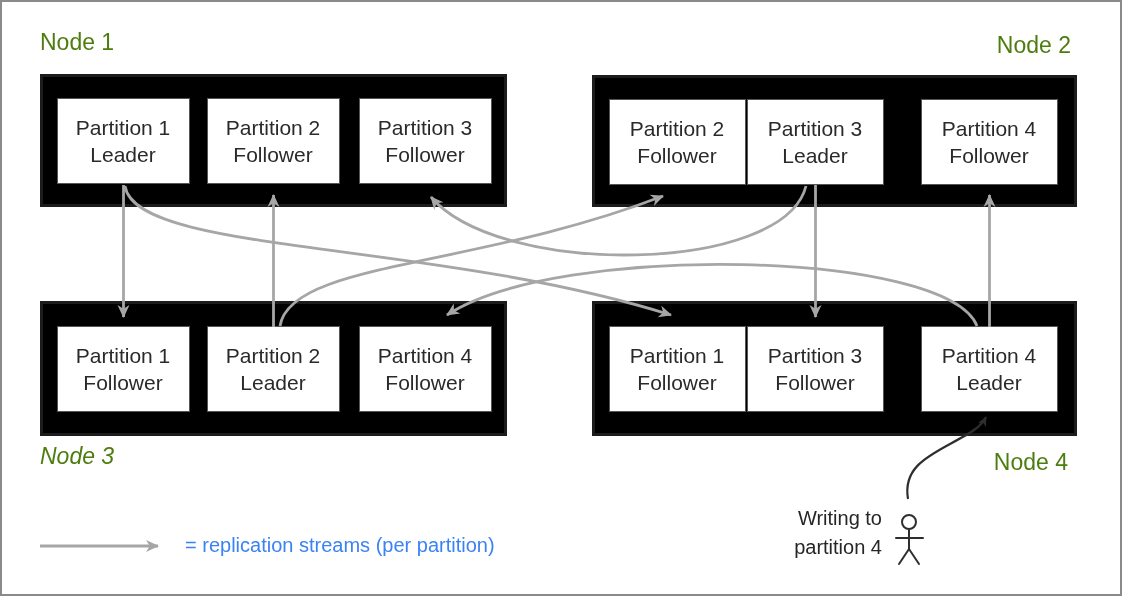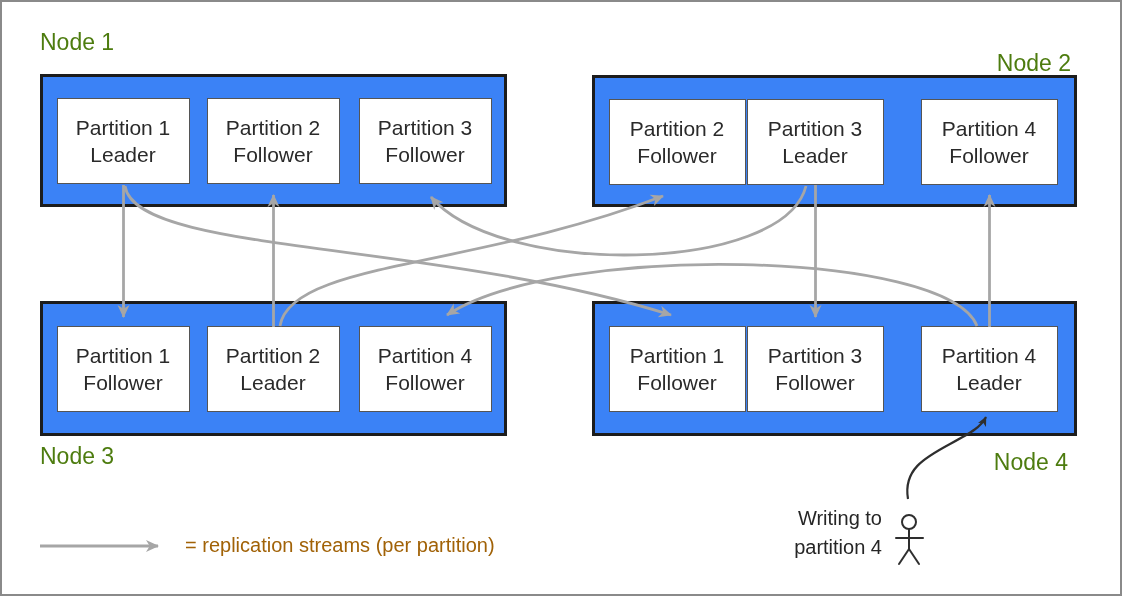--- a/index.html
+++ b/index.html
@@ -9,21 +9,21 @@
     background:#ffffff;
     border:2px solid #8a8a8a;
     box-sizing:border-box;
     font-family:"Liberation Sans", sans-serif;
     color:#212121;
     overflow:hidden;
   }
   .node{
     position:absolute;
     border:3.5px solid #1c1c1c;
-    background:#3b82f6;
+    background:#000000;
     box-sizing:border-box;
   }
   .node1{left:38px;top:72px;width:467px;height:133px;}
   .node2{left:590px;top:73px;width:485px;height:132px;}
   .node3{left:38px;top:299px;width:467px;height:135px;}
   .node4{left:590px;top:299px;width:485px;height:135px;}
   .partition{
     position:absolute;
     border:1.5px solid #555555;
     background:#ffffff;
@@ -40,30 +40,30 @@
   .nL .p3{left:315.5px;width:133px;}
   .nR .p1{left:13.5px;width:137px;}
   .nR .p2{left:151.5px;width:137px;}
   .nR .p3{left:325.5px;width:137px;}
   .nodeLabel{
     position:absolute;
     font-size:23px;color:#4d7c0f;
     white-space:nowrap;
   }
   .lbl1{left:38px;top:27px;}
-  .lbl2{right:49px;top:48px;text-align:right;}
-  .lbl3{left:38px;top:441px;}
+  .lbl2{right:49px;top:30px;text-align:right;}
+  .lbl3{left:38px;top:441px;font-style:italic;}
   .lbl4{right:52px;top:447px;text-align:center;}
   .arrowLayer{
     position:absolute;left:0;top:0;width:1122px;height:596px;
     pointer-events:none;
   }
   .legendText{
     position:absolute;left:183px;top:532px;
-    font-size:20px;color:#a16207;white-space:nowrap;
+    font-size:20px;color:#3b82f6;white-space:nowrap;
   }
   .writerText{
     position:absolute;right:238px;top:502px;
     text-align:right;font-size:20px;line-height:29px;color:#262626;margin-left:12px;
   }
 </style>
 </head>
 <body>
 
 <div class="canvas">

